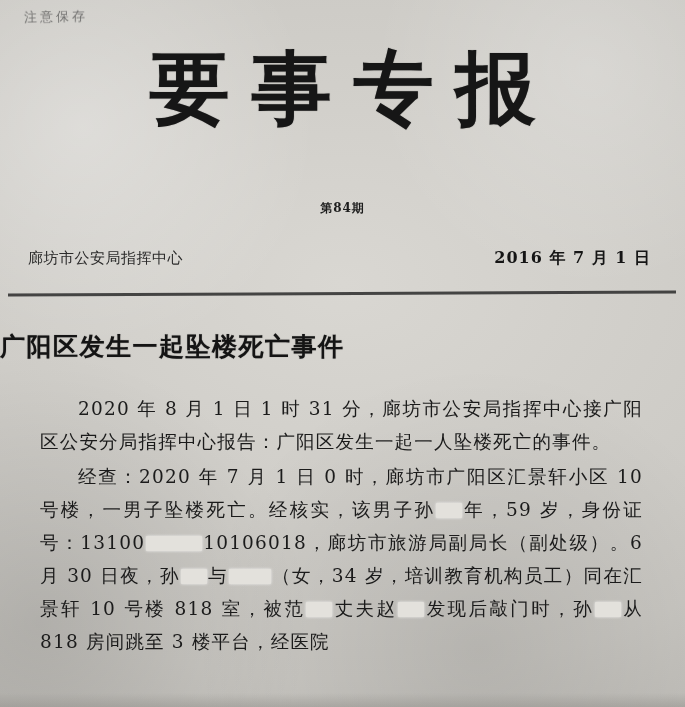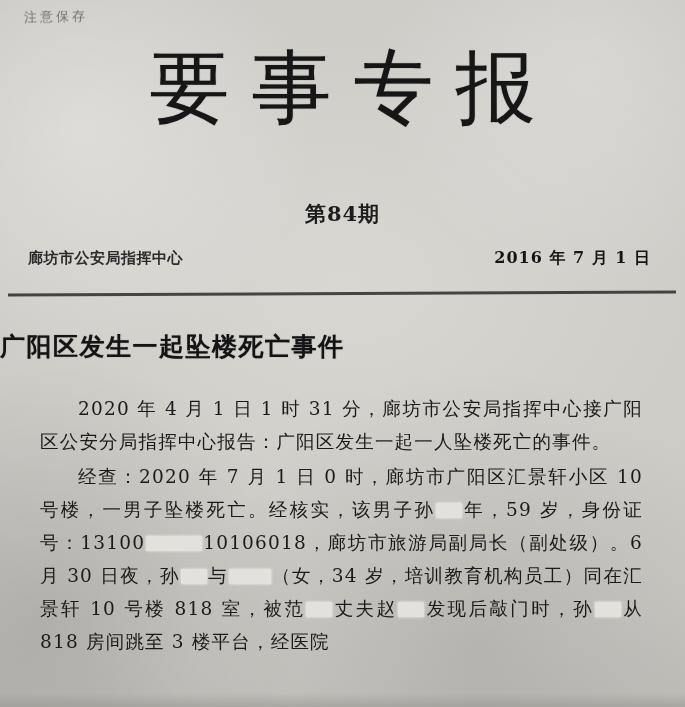--- a/index.html
+++ b/index.html
@@ -56,36 +56,36 @@
     filter: blur(0.4px);
   }
 
   .masthead {
     position: absolute;
     top: 48px;
     left: 0;
     width: 100%;
     text-align: center;
     font-family: "DejaVu Serif", serif;
-    font-weight: 400;
+    font-weight: 700;
     font-size: 80px;
     line-height: 1;
     letter-spacing: 22px;
     text-indent: 22px;
     color: #161616;
     text-shadow: 0 0 1px rgba(0,0,0,0.45);
   }
 
   .issue {
     position: absolute;
     top: 200px;
     left: 0;
     width: 100%;
     text-align: center;
-    font-size: 21px;
+    font-size: 12px;
     font-weight: 700;
     letter-spacing: 1px;
     color: #1d1d1d;
   }
 
   .meta-row {
     position: absolute;
     top: 248px;
     left: 28px;
     right: 34px;
@@ -94,21 +94,20 @@
     align-items: baseline;
     font-size: 15px;
     color: #222;
     letter-spacing: 1px;
   }
   .meta-left {
     font-size: 15px;
     letter-spacing: 0.5px;
     filter: blur(0.35px);
     color: #2b2b2b;
-    font-weight: bold;
   }
   .meta-right {
     font-size: 16px;
     font-weight: 700;
     letter-spacing: 1px;
     color: #151515;
   }
 
   .rule {
     position: absolute;
@@ -192,19 +191,19 @@
     <div class="meta-row">
       <div class="meta-left soft">廊坊市公安局指挥中心</div>
       <div class="meta-right soft2">2016 年 7 月 1 日</div>
     </div>
 
     <div class="rule"></div>
 
     <div class="headline soft2">广阳区发生一起坠楼死亡事件</div>
 
     <div class="body-text soft2" id="body-text">
-        <div class="para">2020 年 4 月 1 日 1 时 31 分，廊坊市公安局指挥中心接广阳区公安分局指挥中心报告：广阳区发生一起一人坠楼死亡的事件。</div>
+        <div class="para">2020 年 8 月 1 日 1 时 31 分，廊坊市公安局指挥中心接广阳区公安分局指挥中心报告：广阳区发生一起一人坠楼死亡的事件。</div>
         <div class="para">经查：2020 年 7 月 1 日 0 时，廊坊市广阳区汇景轩小区 10 号楼，一男子坠楼死亡。经核实，该男子孙<span class="redact narrow"></span>年，59 岁，身份证号：13100<span class="redact wide"></span>10106018，廊坊市旅游局副局长（副处级）。6 月 30 日夜，孙<span class="redact narrow"></span>与<span class="redact"></span>（女，34 岁，培训教育机构员工）同在汇景轩 10 号楼 818 室，被范<span class="redact narrow"></span>丈夫赵<span class="redact narrow"></span>发现后敲门时，孙<span class="redact narrow"></span>从 818 房间跳至 3 楼平台，经医院</div>
       </div>
 
     <div class="bottom-cut"></div>
   </div>
 </div>
 
 </body></html>

